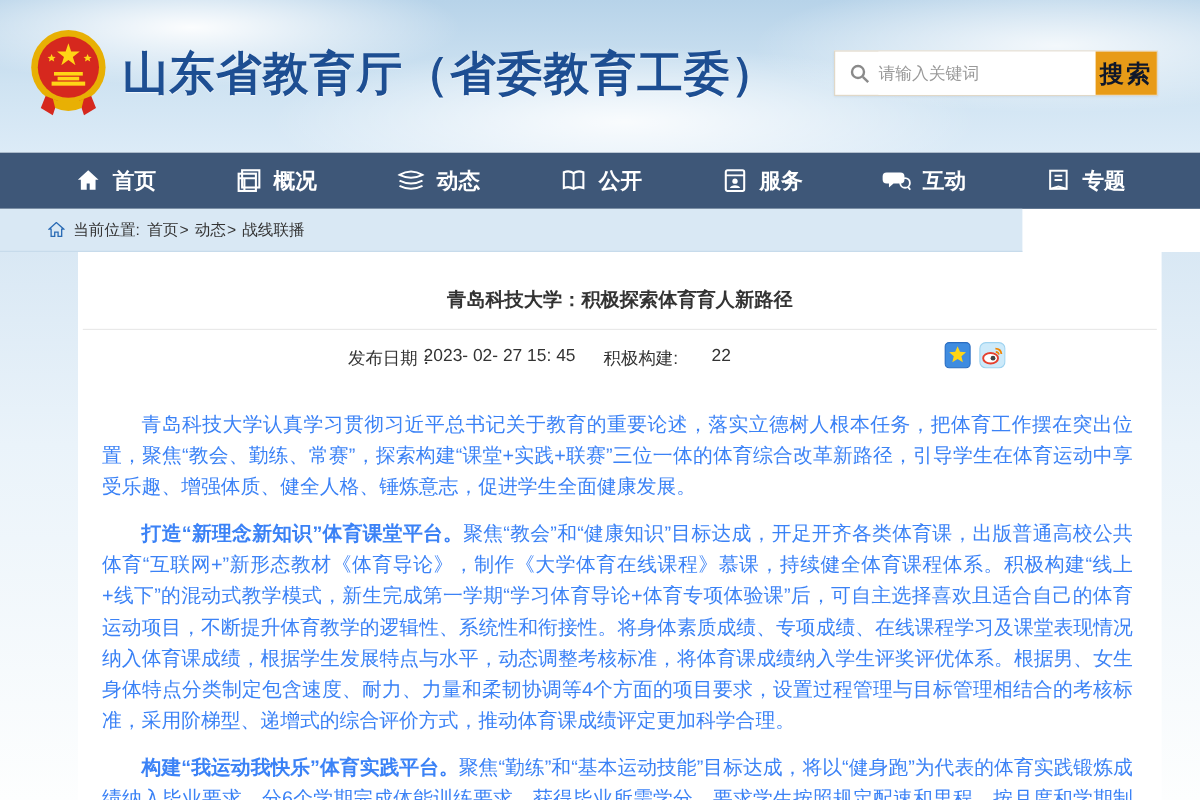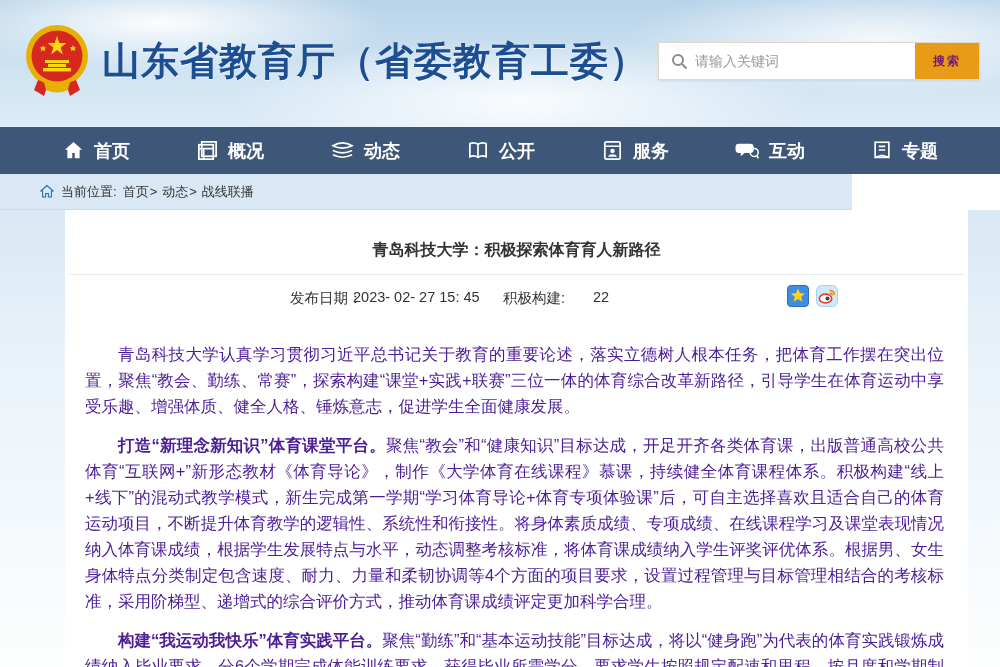--- a/index.html
+++ b/index.html
@@ -15,33 +15,33 @@
       radial-gradient(ellipse 360px 80px at 88% 30%, rgba(255,255,255,.8), rgba(255,255,255,0) 70%),
       linear-gradient(180deg,#b7d3e9 0%,#cfe3f2 55%,#dcebf7 100%);
   }
   .emblem { position:absolute; left:24px; top:24px; width:66px; height:76px; }
   .site-title {
     position:absolute; left:102px; top:36px;
     font-size:38px; font-weight:bold; color:#1d4e92; letter-spacing:1px;
     text-shadow:0 1px 1px rgba(255,255,255,.7);
   }
   .search-box {
-    position:absolute; right:20px; top:42px; width:322px; height:38px;
+    position:absolute; right:35px; top:42px; width:270px; height:38px;
     display:flex; align-items:stretch; background:#fff;
     border:1px solid #e0d8c8; box-shadow:0 1px 2px rgba(0,0,0,.08);
   }
   .search-icon-wrap { display:flex; align-items:center; padding:0 7px 0 12px; }
   .search-input {
     flex:1; border:none; outline:none; font-size:14px; color:#333;
     font-family:"Liberation Sans","DejaVu Sans",sans-serif;
   }
   .search-input::placeholder { color:#999; }
   .search-button {
-    width:64px; border:none; background:#e89b17; color:#701a75;
-    font-size:12px; font-weight:bold; cursor:pointer; letter-spacing:2px;
+    width:64px; border:none; background:#e89b17; color:#0f172a;
+    font-size:20px; font-weight:bold; cursor:pointer; letter-spacing:2px;
     font-family:"Liberation Sans","DejaVu Sans",sans-serif;
   }
 
   
   .nav {
     width:1000px; height:47px; background:#3e5778;
     display:flex; align-items:center; justify-content:space-between;
     padding:0 62px;
   }
   .nav-item {
@@ -78,21 +78,21 @@
   .meta-row { position:relative; height:44px; font-size:14.5px; color:#333; }
   .meta-date-label   { position:absolute; left:225px; top:14px; }
   .meta-date-value   { position:absolute; left:288px; top:14px; }
   .meta-views-label  { position:absolute; left:438px; top:14px; }
   .meta-views-value  { position:absolute; left:528px; top:14px; }
   .share-icons { position:absolute; left:722px; top:10px; display:flex; gap:7px; }
   .share-icons a { display:block; width:22px; height:22px; cursor:pointer; }
 
   .article-body { padding:22px 24px 0 20px; }
   .article-body p {
-    font-size:16.5px; line-height:26px; color:#4c1d95;
+    font-size:16.5px; line-height:26px; color:#3b82f6;
     text-align:justify; text-indent:2em; margin-bottom:13px;
   }
   .article-body p b { font-weight:bold; }
 </style>
 </head>
 <body>
 
 <div class="header">
   <svg class="emblem" viewBox="0 0 66 76">
     <circle cx="33" cy="32" r="31" fill="#e8b004"></circle>

